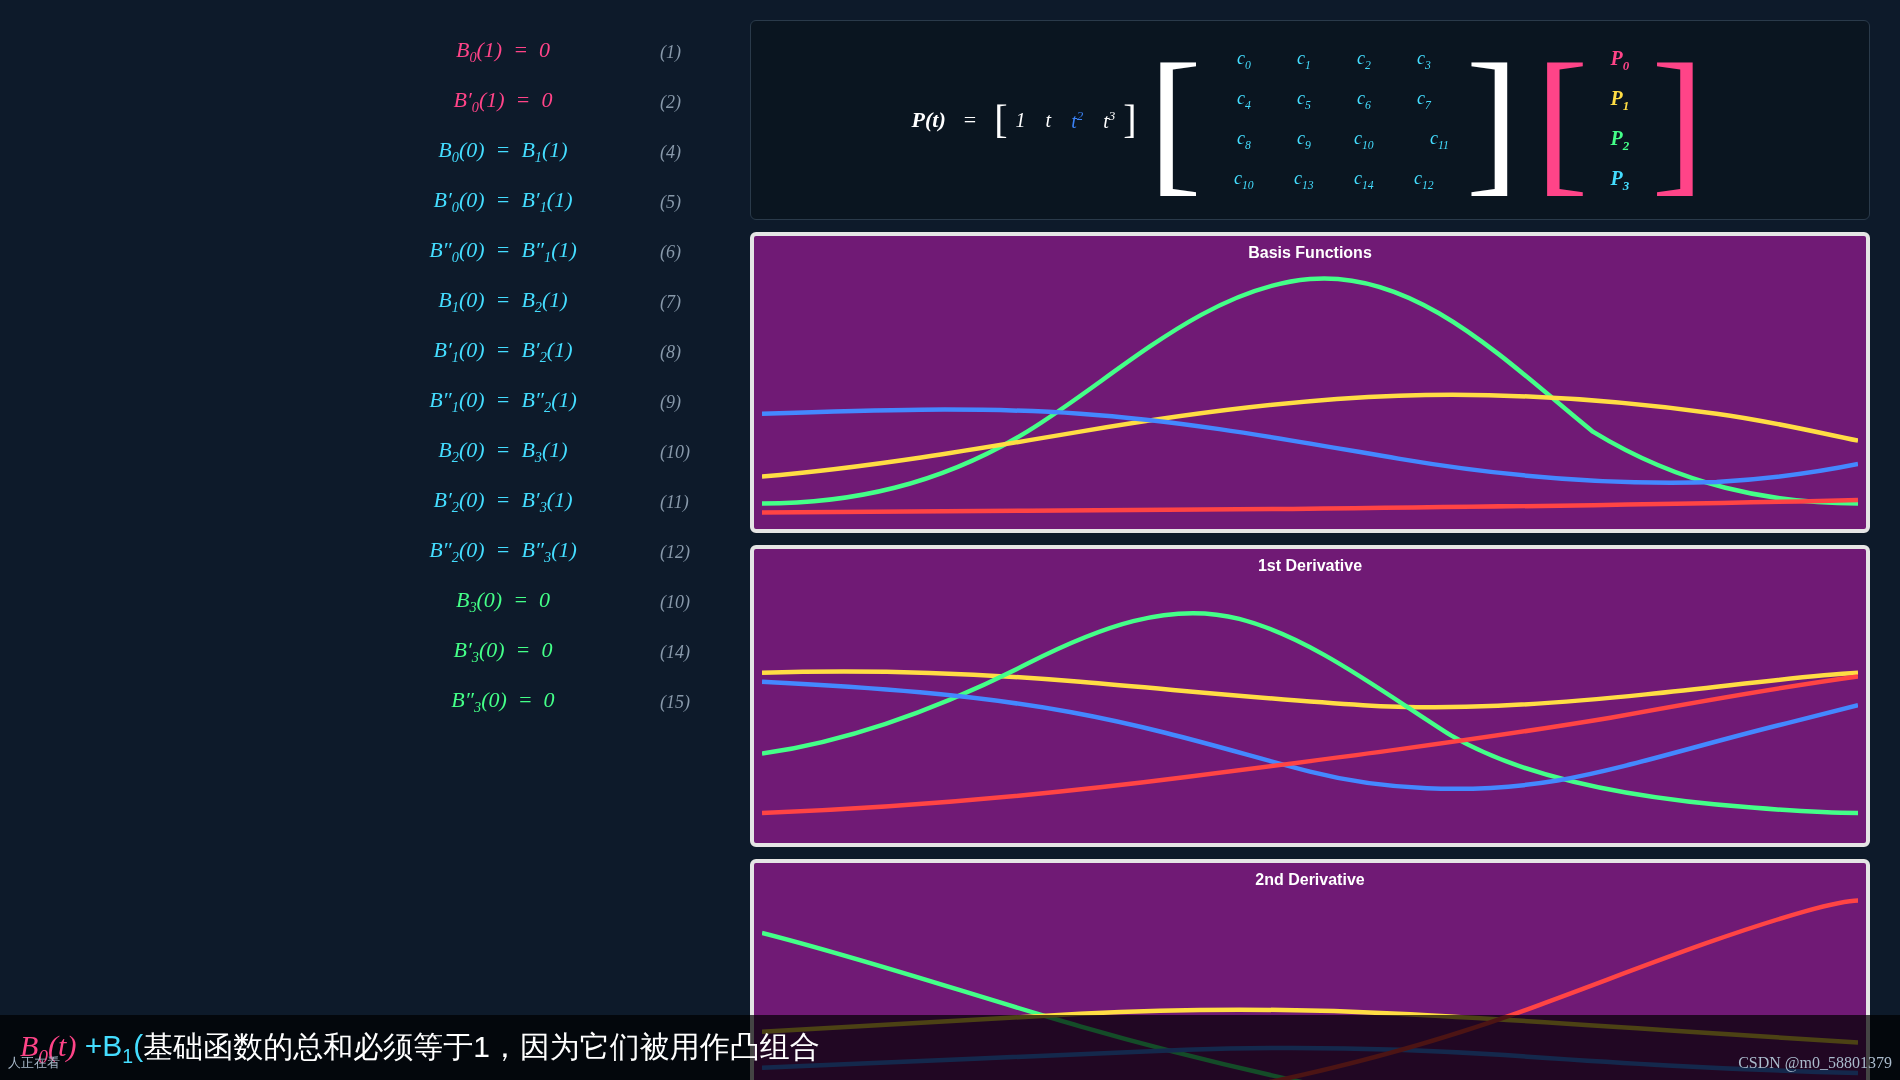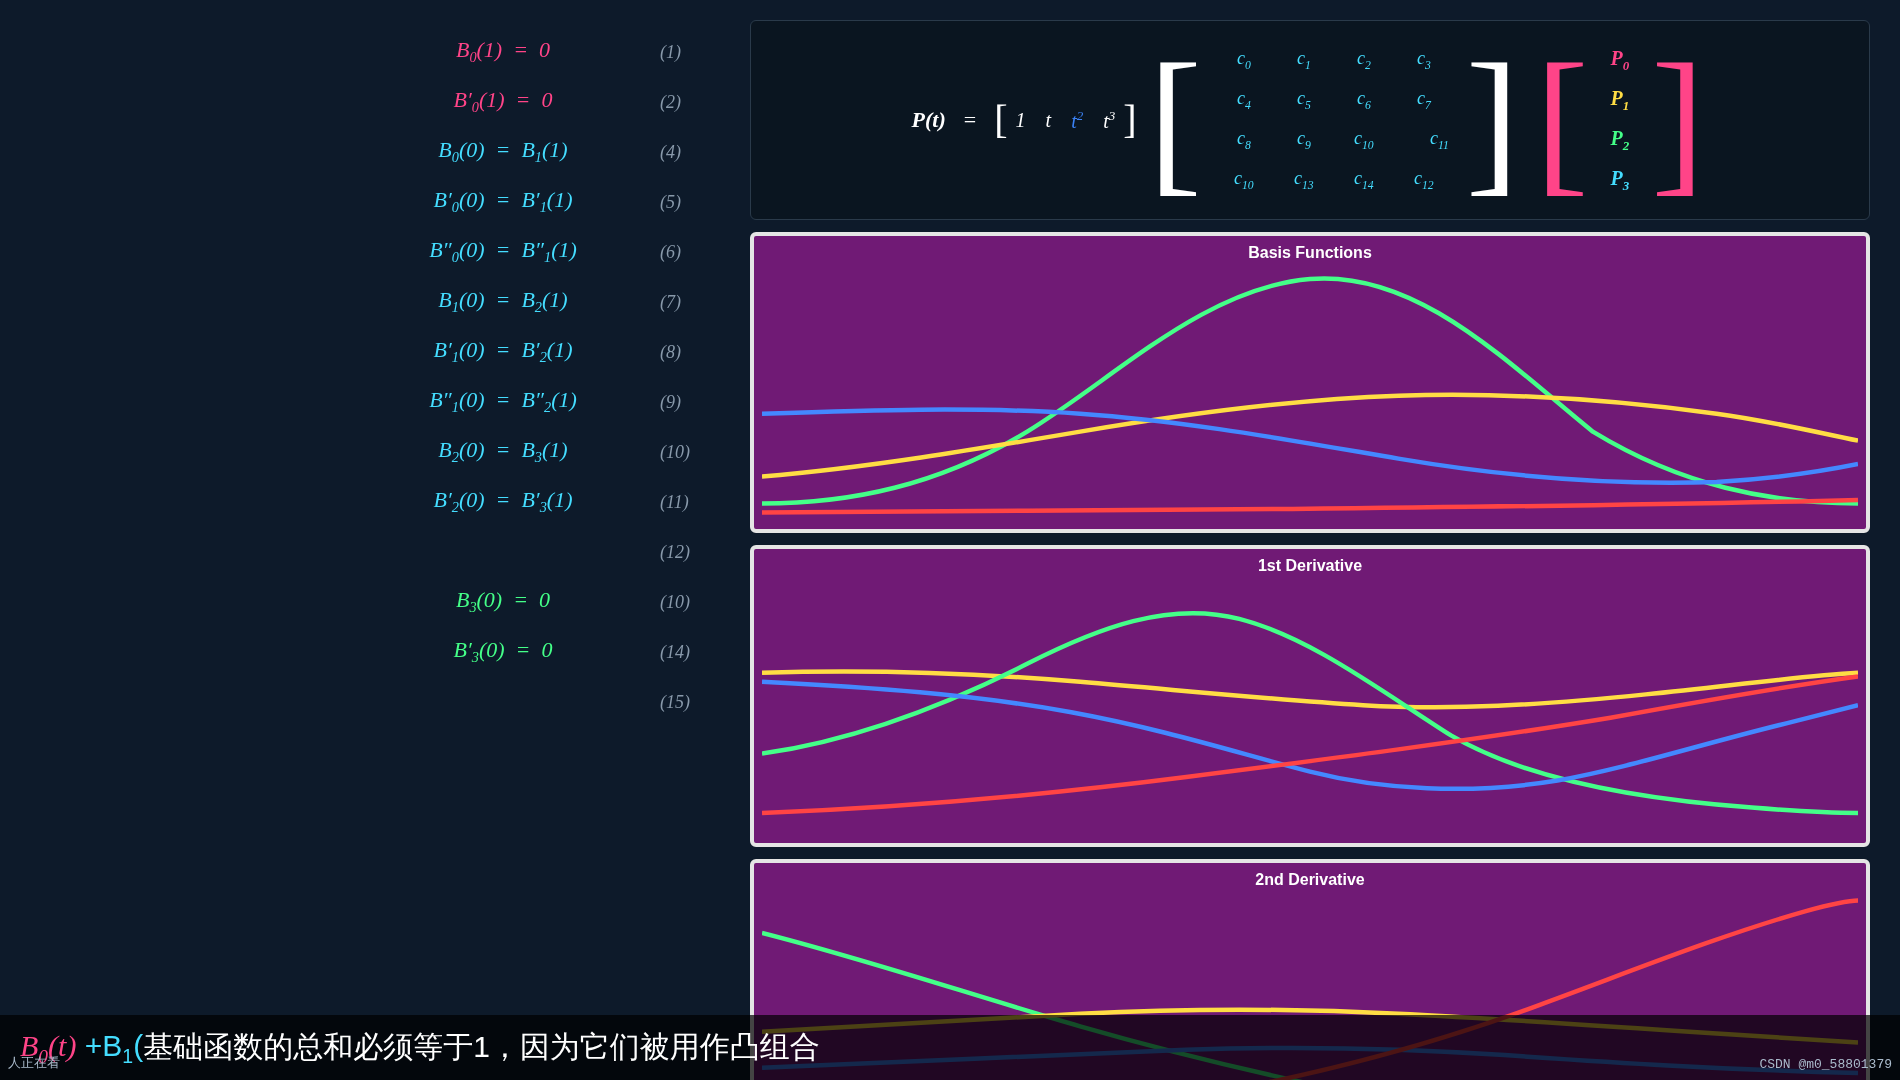--- a/index.html
+++ b/index.html
@@ -137,22 +137,22 @@
       color: #aabbcc;
       font-size: 13px;
       font-family: sans-serif;
     }
 
     .corner-right {
       position: absolute;
       bottom: 8px;
       right: 8px;
       color: #aabbcc;
-      font-size: 13px;
-      font-family: Liberation Mono, monospace;
+      font-size: 16px;
+      font-family: Liberation Serif, serif;
     }
 
     sup { font-size: 0.65em; }
     sub { font-size: 0.65em; }
 
     .matrix-grid {
       display: grid;
       grid-template-columns: repeat(4, 60px);
       grid-template-rows: repeat(4, 40px);
       align-items: center;
@@ -253,38 +253,44 @@
     </div>
 
     <div class="equation-row">
       <div class="eq-formula c-cyan">
         B′<sub>2</sub>(0) &nbsp;=&nbsp; B′<sub>3</sub>(1)
       </div>
       <div class="eq-number">(11)</div>
     </div>
 
     <div class="equation-row">
+      <div class="eq-formula c-cyan">
+        B″<sub>2</sub>(0) &nbsp;=&nbsp; B″<sub>3</sub>(1)
+      </div>
       <div class="eq-number">(12)</div>
     </div>
 
     <div class="equation-row">
       <div class="eq-formula c-green">
         B<sub>3</sub>(0) &nbsp;=&nbsp; 0
       </div>
       <div class="eq-number">(10)</div>
     </div>
 
     <div class="equation-row">
       <div class="eq-formula c-green">
         B′<sub>3</sub>(0) &nbsp;=&nbsp; 0
       </div>
       <div class="eq-number">(14)</div>
     </div>
 
     <div class="equation-row">
+      <div class="eq-formula c-green">
+        B″<sub>3</sub>(0) &nbsp;=&nbsp; 0
+      </div>
       <div class="eq-number">(15)</div>
     </div>
 
   </div>
 
   <div class="right-panel">
 
     <div class="matrix-section">
       <div class="matrix-formula">
 

